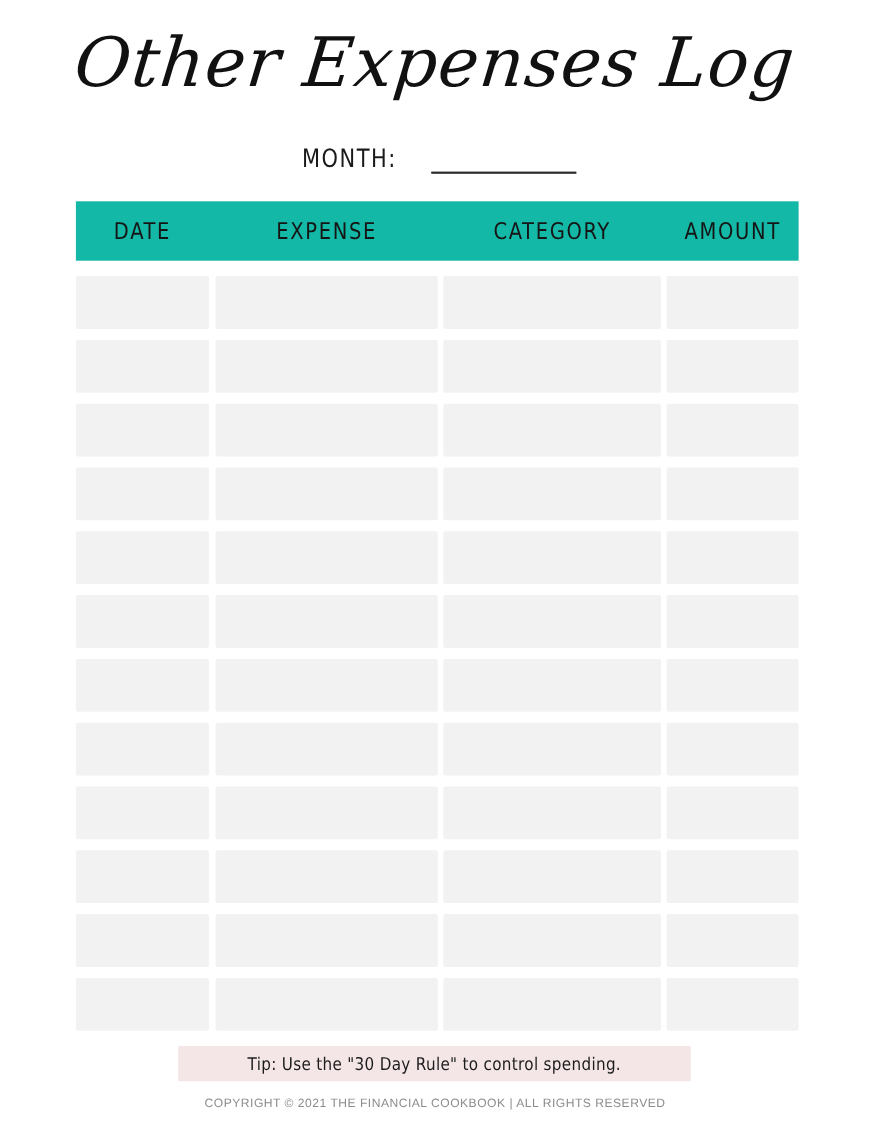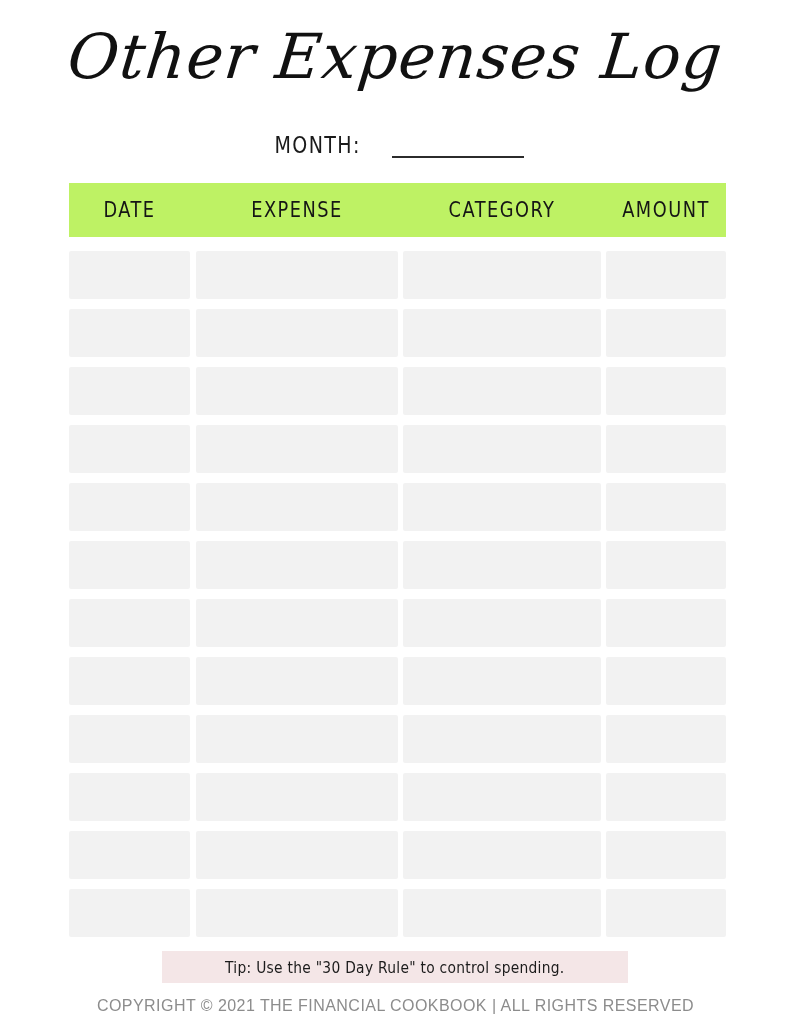--- a/index.html
+++ b/index.html
@@ -70,21 +70,21 @@
   .table {
     position: absolute;
     left: 69px;
     top: 183px;
     width: 657px;
   }
 
   .thead {
     display: flex;
     height: 54px;
-    background: #bef264;
+    background: #14b8a6;
     align-items: center;
   }
   .th {
     font-family: "DejaVu Sans Condensed", "Liberation Sans Narrow", "Liberation Sans", sans-serif;
     font-size: 21px;
     letter-spacing: 1.6px;
     color: #151515;
     text-align: center;
     transform: scaleX(0.94);
   }
@@ -133,21 +133,21 @@
   }
 
   
   .copyright {
     position: absolute;
     left: 0;
     top: 997px;
     width: 791px;
     text-align: center;
     font-family: "Liberation Sans", sans-serif;
-    font-size: 16px;
+    font-size: 11px;
     letter-spacing: 0.45px;
     color: #8c8c8c;
     white-space: nowrap;
   }
 </style>
 </head>
 <body>
 
 <div class="page">
 

